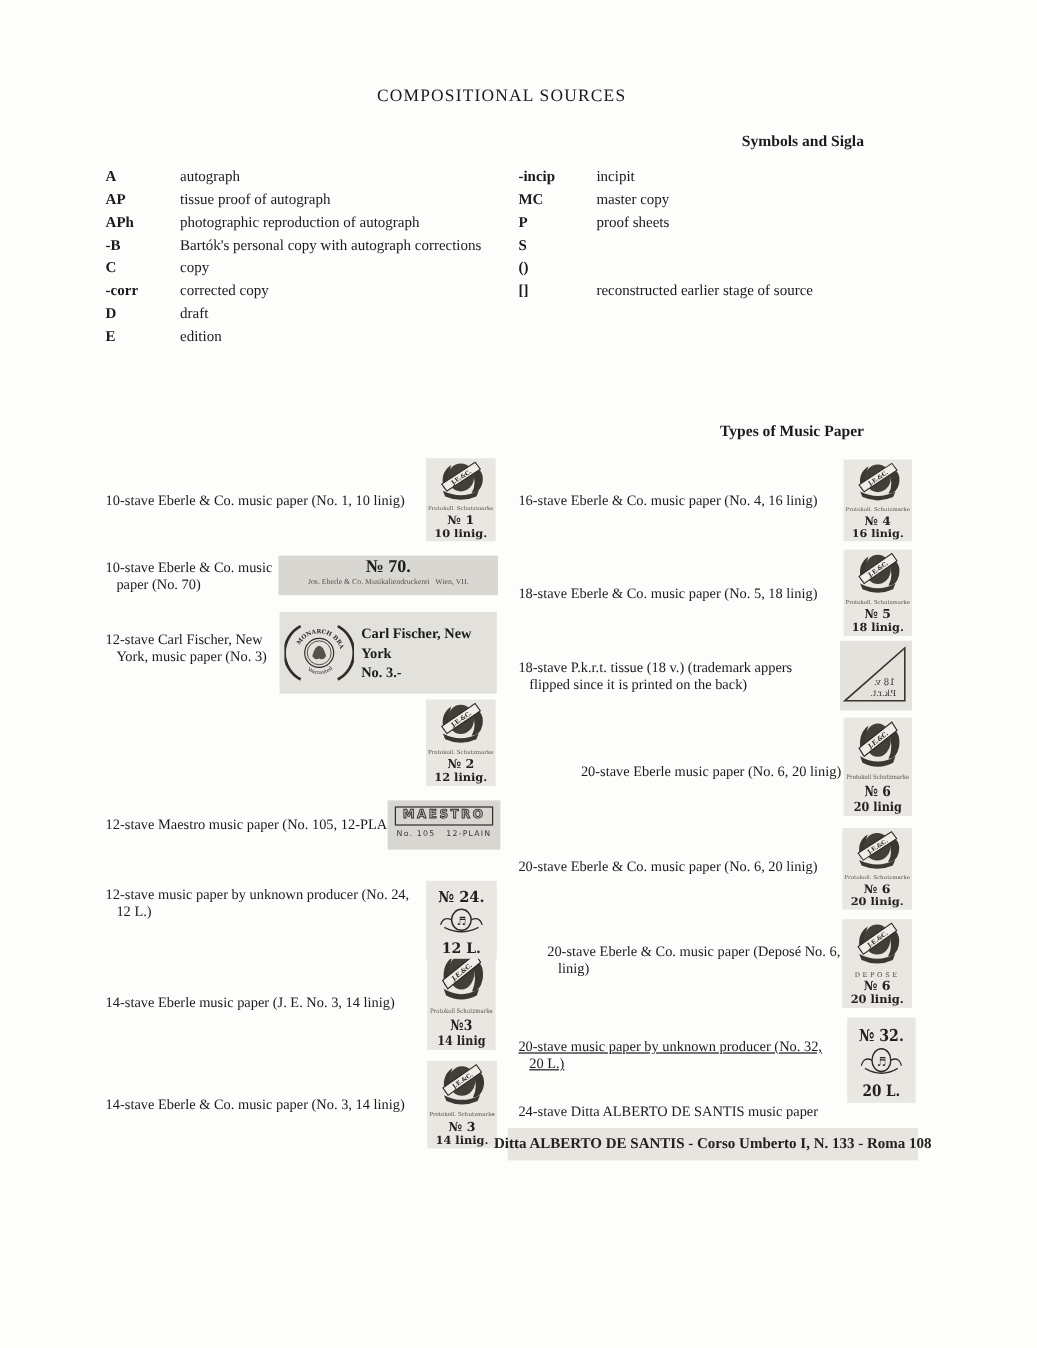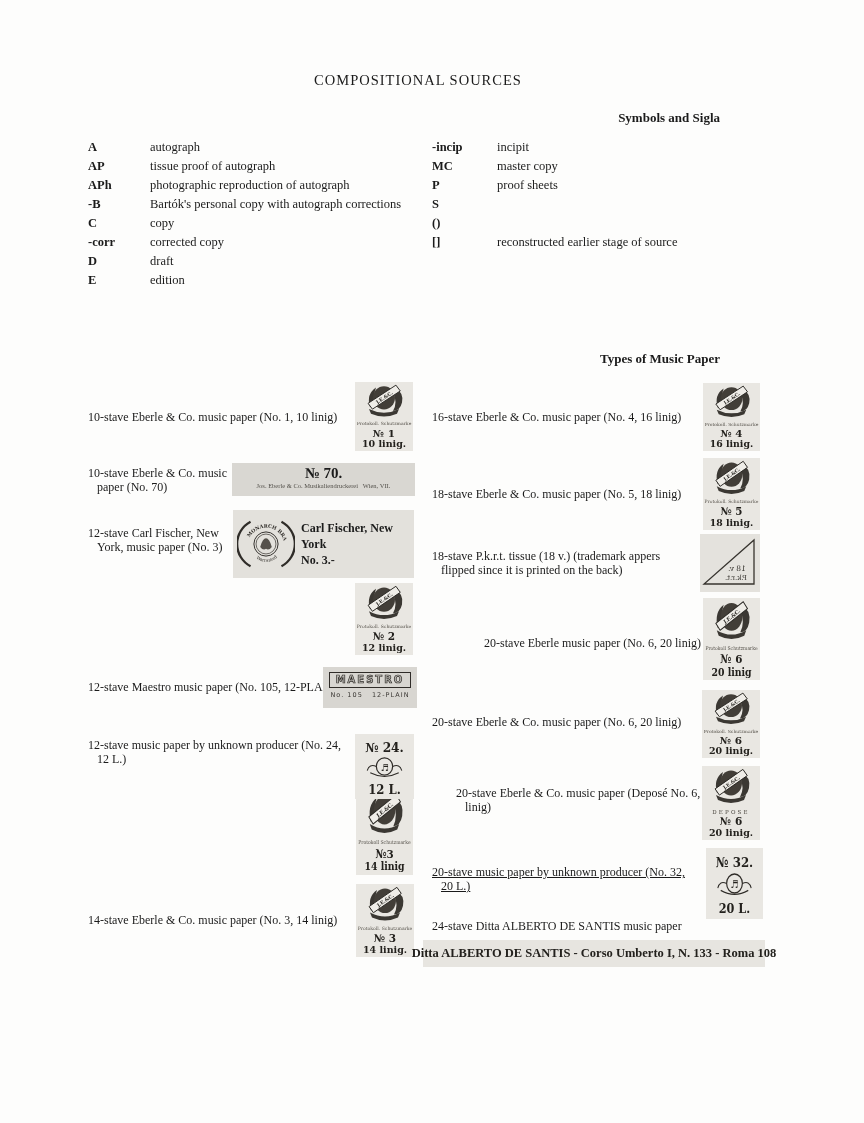--- a/index.html
+++ b/index.html
@@ -119,20 +119,21 @@
   <div class="abs sub-head" style="top:351px;">Types of Music Paper</div>
 
   <div class="abs paper-label" style="left:88px;top:410px;width:275px;">10-stave Eberle &amp; Co. music paper (No. 1, 10 linig)</div>
   <div class="abs paper-label" style="left:88px;top:466px;width:160px;">10-stave Eberle &amp; Co. music
 paper (No. 70)</div>
   <div class="abs paper-label" style="left:88px;top:526px;width:160px;">12-stave Carl Fischer, New
 York, music paper (No. 3)</div>
   <div class="abs paper-label" style="left:88px;top:680px;width:260px;">12-stave Maestro music paper (No. 105, 12-PLAIN)</div>
   <div class="abs paper-label" style="left:88px;top:738px;width:275px;">12-stave music paper by unknown producer (No. 24,
 12 L.)</div>
+  <div class="abs paper-label" style="left:88px;top:828px;width:275px;">14-stave Eberle music paper (J. E. No. 3, 14 linig)</div>
   <div class="abs paper-label" style="left:88px;top:913px;width:275px;">14-stave Eberle &amp; Co. music paper (No. 3, 14 linig)</div>
 
   <div class="abs paper-label" style="left:432px;top:410px;width:260px;">16-stave Eberle &amp; Co. music paper (No. 4, 16 linig)</div>
   <div class="abs paper-label" style="left:432px;top:487px;width:260px;">18-stave Eberle &amp; Co. music paper (No. 5, 18 linig)</div>
   <div class="abs paper-label" style="left:432px;top:549px;width:258px;">18-stave P.k.r.t. tissue (18 v.) (trademark appers
 flipped since it is printed on the back)</div>
   <div class="abs paper-label" style="left:432px;top:636px;width:260px;text-align:right;">20-stave Eberle music paper (No. 6, 20 linig)</div>
   <div class="abs paper-label" style="left:432px;top:715px;width:262px;">20-stave Eberle &amp; Co. music paper (No. 6, 20 linig)</div>
   <div class="abs paper-label" style="left:456px;top:786px;width:262px;">20-stave Eberle &amp; Co. music paper (Deposé No. 6, 20
 linig)</div>

